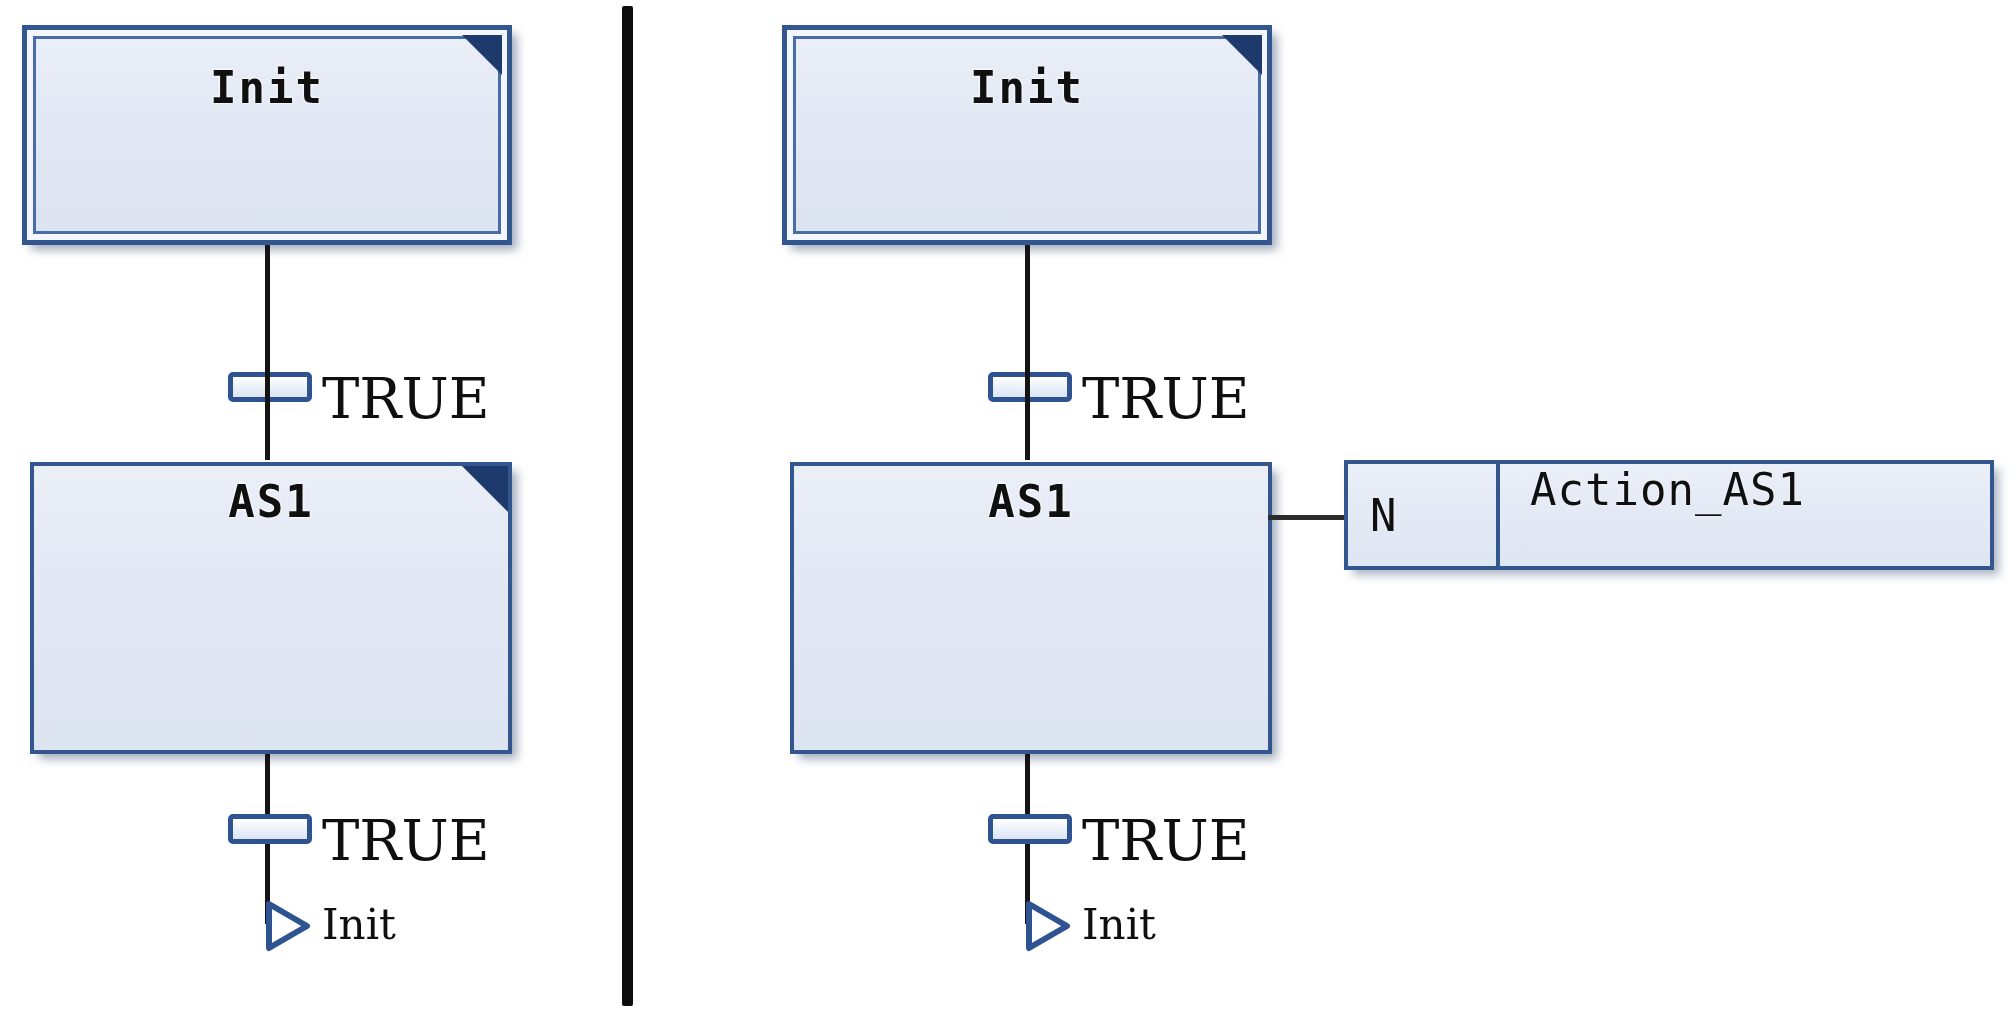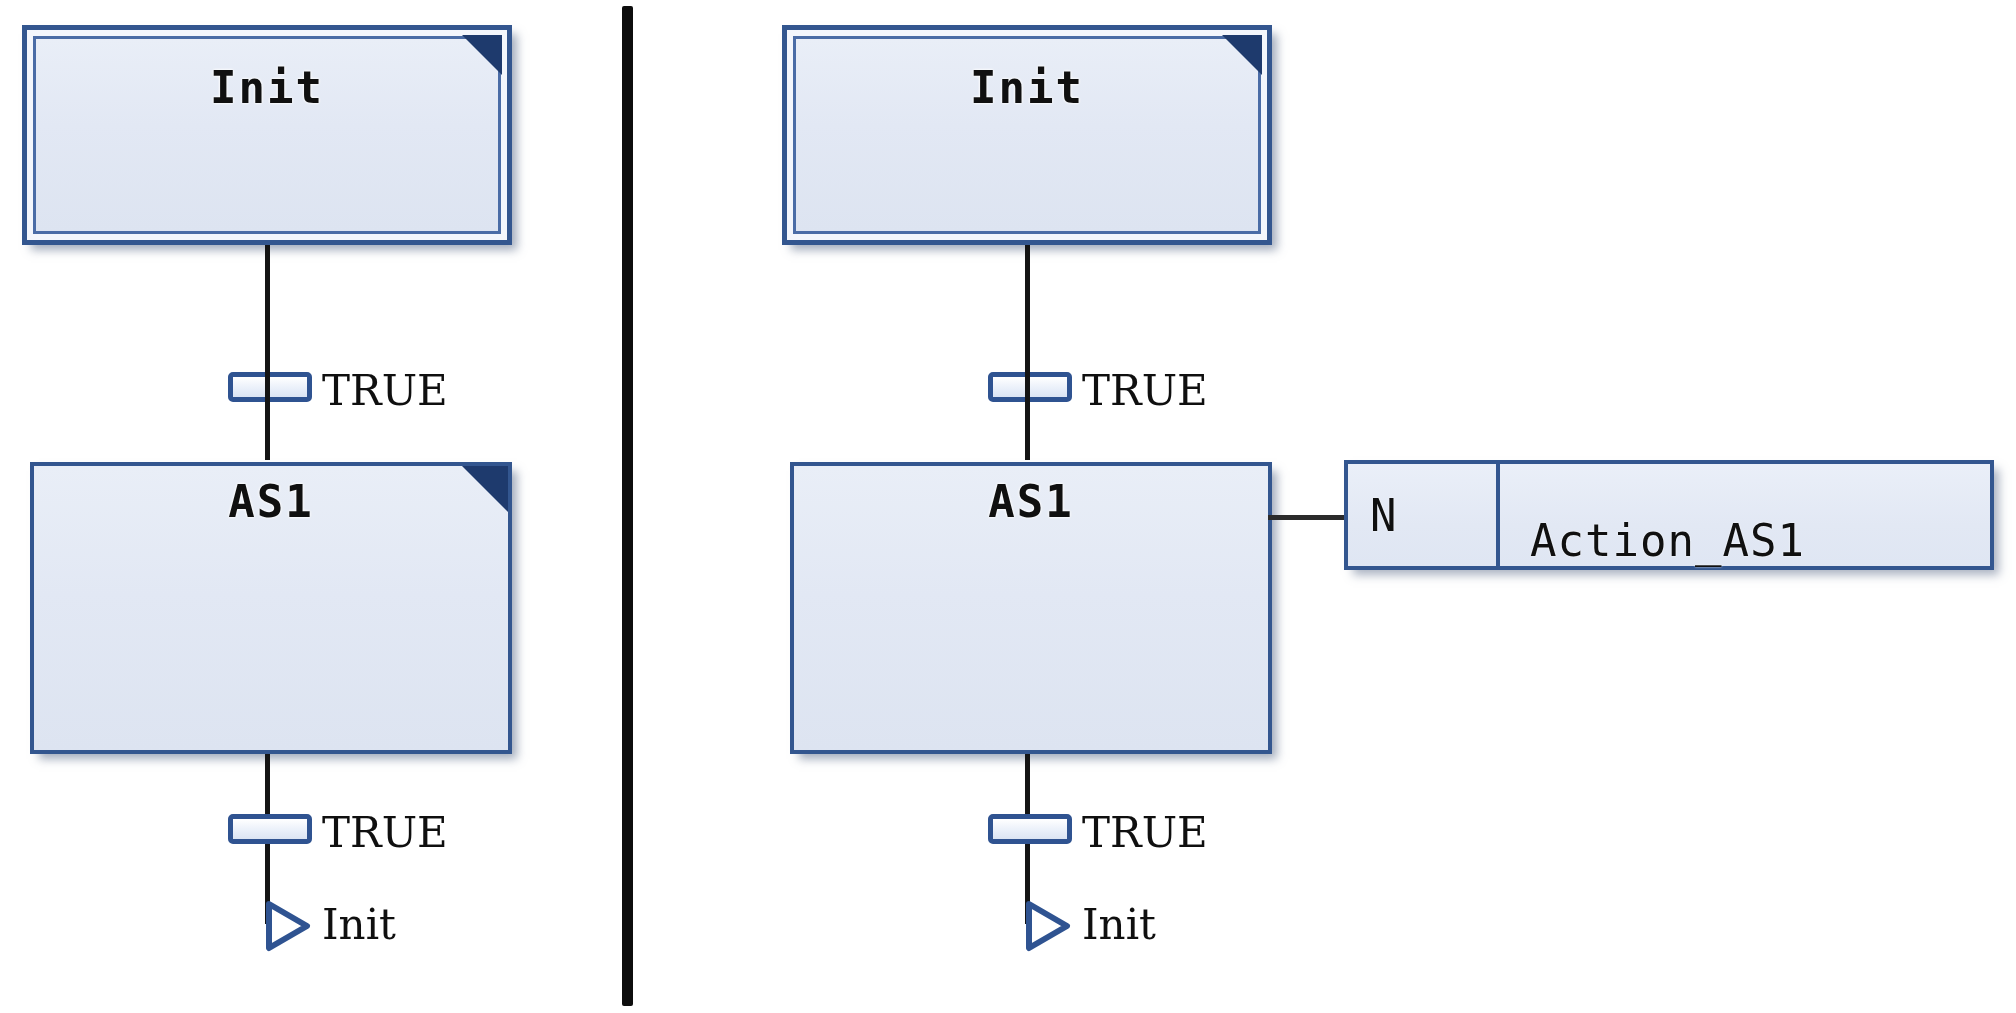--- a/index.html
+++ b/index.html
@@ -63,21 +63,21 @@
   .transition{
     position:absolute;
     width:84px;height:30px;
     background:linear-gradient(180deg,#ffffff 0%,#eaf0fa 55%,#dbe4f3 100%);
     border:5px solid #2f5391;
     border-radius:5px;
     box-sizing:border-box;
   }
   .trans-label{
     position:absolute;
-    font-size:42px;
+    font-size:56px;
     color:#0f0f0f;
     font-family:"DejaVu Serif","Liberation Serif",serif;
     letter-spacing:0px;
     white-space:nowrap;
   }
   .jump-wrap{position:absolute;width:40px;height:48px;}
   .jump-wrap svg{position:absolute;left:0;top:0;}
   .jump-label{
     position:absolute;
     font-size:42px;
@@ -97,21 +97,21 @@
   }
   .action-qual{
     width:152px;
     border-right:4px solid #33568f;
     box-sizing:border-box;
     display:flex;align-items:center;
     padding-left:22px;
   }
   .action-name{
     flex:1;
-    display:flex;align-items:flex-end;
+    display:flex;align-items:flex-start;
     padding-left:30px;
   }
   .action-text{
     font-size:44px;
     color:#101010;
     font-family:"DejaVu Sans Mono","Liberation Mono",monospace;
     letter-spacing:1px;
     text-shadow:0 0 2px #fff;
     white-space:nowrap;
   }

